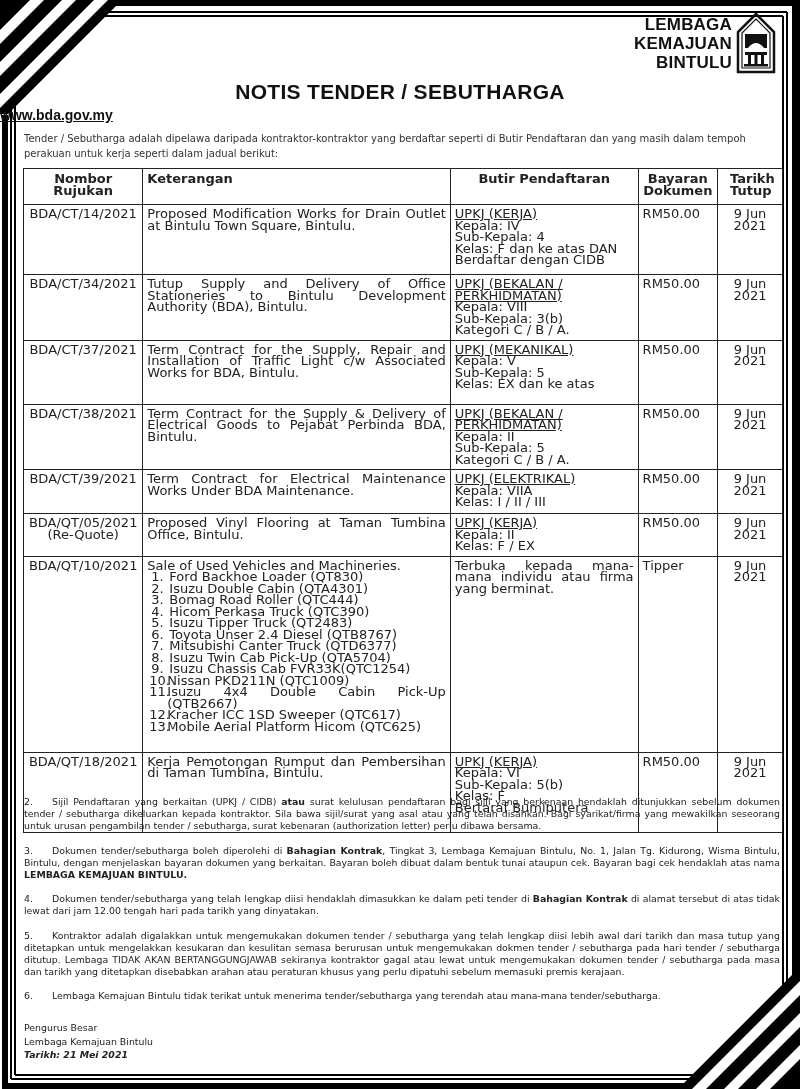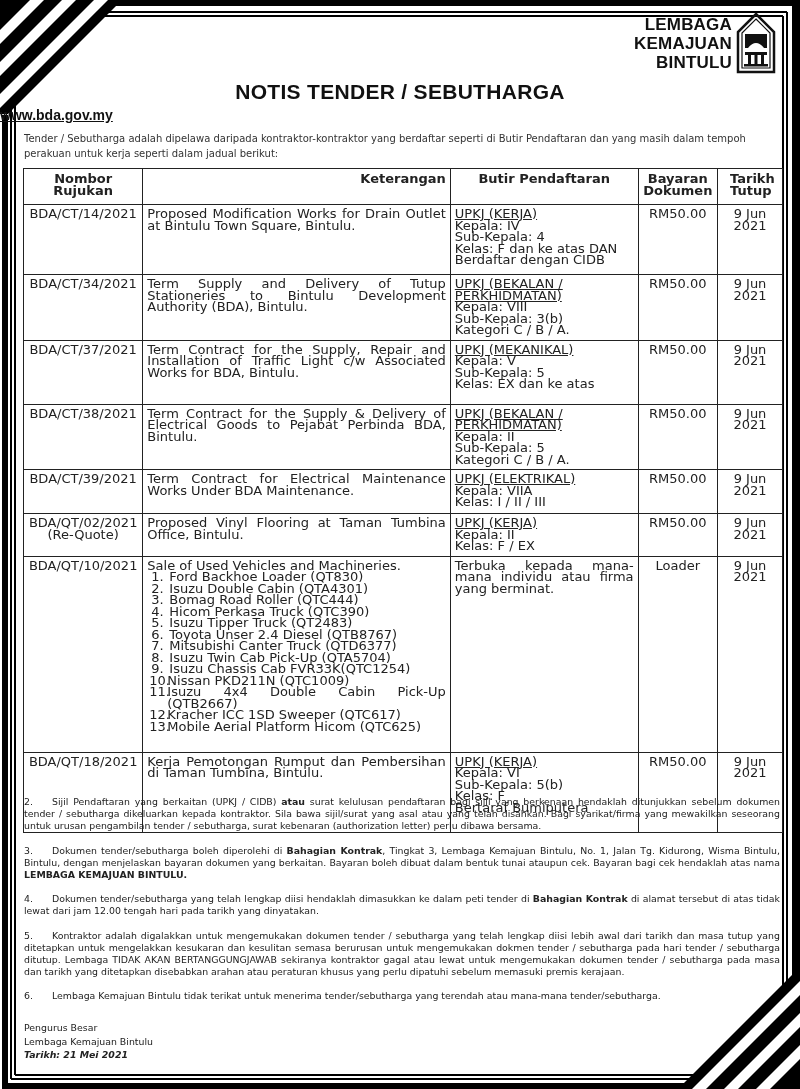--- a/index.html
+++ b/index.html
@@ -18,21 +18,21 @@
   .website { position: absolute; left: 0; right: 0; top: 107px; text-align: left; font-family: "Liberation Sans", sans-serif; font-weight: bold; font-size: 14px; text-decoration: underline; color: #111; }
 
   .intro { position: absolute; left: 24px; right: 20px; top: 131px; font-size: 10px; line-height: 15px; color: #333; }
 
   table.tender { position: absolute; left: 23px; top: 168px; width: 760px; border-collapse: collapse; font-size: 13px; line-height: 11.5px; color: #222; }
   table.tender th, table.tender td { border: 1.5px solid #222; vertical-align: top; padding: 3px 4px 4px 4px; }
   table.tender th { font-family: "DejaVu Sans", sans-serif; font-weight: bold; text-align: center; height: 36px; padding-top: 4px; }
   .c-ref { width: 113px; text-align: center; }
   .c-desc { width: 303px; text-align: justify; }
   .c-reg { width: 185px; }
-  .c-fee { width: 77px; text-align: center; }
+  .c-fee { width: 77px; }
   .c-date { width: 64px; text-align: center; }
   .reg-head { text-decoration: underline; display: block; }
   .reg-line { display: block; }
   ol.items { list-style: none; margin-left: 0; }
   ol.items li { display: flex; }
   ol.items li .num { width: 18px; flex: none; }
 
   .notes { position: absolute; left: 24px; right: 20px; top: 796px; font-size: 9.4px; line-height: 12.2px; color: #222; }
   .note { margin-bottom: 12px; text-align: justify; }
   .note .n { display: inline-block; width: 28px; }
@@ -102,21 +102,21 @@
 <div class="website">www.bda.gov.my</div>
 
 <p class="intro">Tender / Sebutharga adalah dipelawa daripada kontraktor-kontraktor yang berdaftar seperti di Butir Pendaftaran dan yang masih dalam tempoh perakuan untuk kerja seperti dalam jadual berikut:</p>
 
 <table class="tender">
   <thead>
     <tr>
       <th class="c-ref">
           <span style="display:block;width:60px;margin:0 auto;">Nombor Rujukan</span>
         </th>
-      <th class="c-desc" style="text-align:right">Keterangan</th>
+      <th class="c-desc" style="text-align:left">Keterangan</th>
       <th class="c-reg" style="text-align:center">Butir Pendaftaran</th>
       <th class="c-fee">Bayaran Dokumen</th>
       <th class="c-date">
           <span style="display:block;width:40px;margin:0 auto;">Tarikh Tutup</span>
         </th>
     </tr>
   </thead>
   <tbody id="tbody">
       <tr style="height: 70px;">
         <td class="c-ref"><span>BDA/CT/14/2021</span></td>
@@ -126,21 +126,21 @@
           <span class="reg-line">Kepala: IV</span>
           <span class="reg-line">Sub-Kepala: 4</span>
           <span class="reg-line">Kelas: F dan ke atas DAN</span>
           <span class="reg-line">Berdaftar dengan CIDB</span>
         </td>
         <td class="c-fee">RM50.00</td>
         <td class="c-date">9 Jun 2021</td>
       </tr>
       <tr style="height: 53px;">
         <td class="c-ref"><span>BDA/CT/34/2021</span></td>
-        <td class="c-desc"><span>Term Supply and Delivery of Tutup Stationeries to Bintulu Development Authority (BDA), Bintulu.</span></td>
+        <td class="c-desc"><span>Tutup Supply and Delivery of Office Stationeries to Bintulu Development Authority (BDA), Bintulu.</span></td>
         <td class="c-reg">
           <span class="reg-head">UPKJ (BEKALAN / PERKHIDMATAN)</span>
           <span class="reg-line">Kepala: VIII</span>
           <span class="reg-line">Sub-Kepala: 3(b)</span>
           <span class="reg-line">Kategori C / B / A.</span>
         </td>
         <td class="c-fee">RM50.00</td>
         <td class="c-date">9 Jun 2021</td>
       </tr>
       <tr style="height: 64px;">
@@ -172,21 +172,21 @@
         <td class="c-desc"><span>Term Contract for Electrical Maintenance Works Under BDA Maintenance.</span></td>
         <td class="c-reg">
           <span class="reg-head">UPKJ (ELEKTRIKAL)</span>
           <span class="reg-line">Kepala: VIIA</span>
           <span class="reg-line">Kelas: I / II / III</span>
         </td>
         <td class="c-fee">RM50.00</td>
         <td class="c-date">9 Jun 2021</td>
       </tr>
       <tr style="height: 42px;">
-        <td class="c-ref"><span>BDA/QT/02/2021</span><br><span>(Re-Quote)</span></td>
+        <td class="c-ref"><span>BDA/QT/05/2021</span><br><span>(Re-Quote)</span></td>
         <td class="c-desc"><span>Proposed Vinyl Flooring at Taman Tumbina Office, Bintulu.</span></td>
         <td class="c-reg">
           <span class="reg-head">UPKJ (KERJA)</span>
           <span class="reg-line">Kepala: II</span>
           <span class="reg-line">Kelas: F / EX</span>
         </td>
         <td class="c-fee">RM50.00</td>
         <td class="c-date">9 Jun 2021</td>
       </tr>
       <tr style="height: 196px;">
@@ -239,21 +239,21 @@
             <li style="padding-left:2px">
               <span class="num">12.</span>
               <span>Kracher ICC 1SD Sweeper (QTC617)</span>
             </li>
             <li style="padding-left:2px">
               <span class="num">13.</span>
               <span>Mobile Aerial Platform Hicom (QTC625)</span>
             </li>
           </ol></td>
         <td class="c-reg" style="text-align: justify;"><span>Terbuka kepada mana-mana individu atau firma yang berminat.</span></td>
-        <td class="c-fee">Loader</td>
+        <td class="c-fee">Tipper</td>
         <td class="c-date">9 Jun 2021</td>
       </tr>
       <tr style="height: 80px;">
         <td class="c-ref"><span>BDA/QT/18/2021</span></td>
         <td class="c-desc"><span>Kerja Pemotongan Rumput dan Pembersihan di Taman Tumbina, Bintulu.</span></td>
         <td class="c-reg">
           <span class="reg-head">UPKJ (KERJA)</span>
           <span class="reg-line">Kepala: VI</span>
           <span class="reg-line">Sub-Kepala: 5(b)</span>
           <span class="reg-line">Kelas: F</span>

